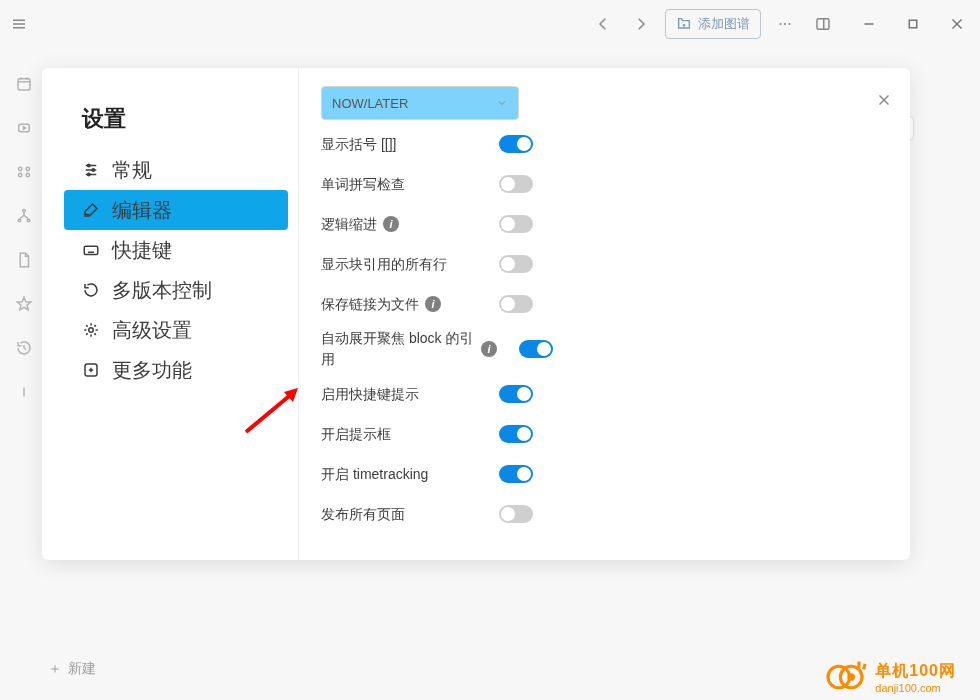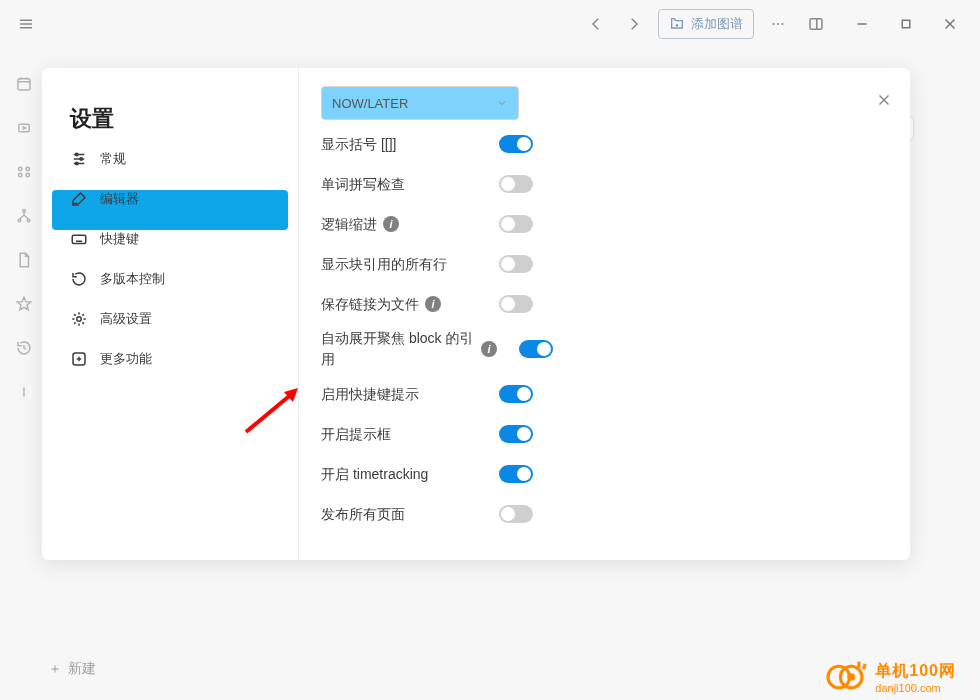--- a/index.html
+++ b/index.html
@@ -1,19 +1,19 @@
 <!DOCTYPE html>
 <html><head>
 <meta charset="utf-8">
 <style>
   * { box-sizing: border-box; margin: 0; padding: 0; font-family: -apple-system, "Segoe UI", "Microsoft YaHei", sans-serif; }
   html, body { width: 980px; height: 700px; overflow: hidden; background: #f7f7f7; }
 
   
-  .topbar { height: 48px; display: flex; align-items: center; padding: 0 8px; color: #9a9a9a; }
+  .topbar { height: 48px; display: flex; align-items: center; padding: 0 1px; color: #9a9a9a; }
   .topbar .left, .topbar .right { display: flex; align-items: center; gap: 2px; }
   .topbar .spacer { flex: 1; }
   .icon-btn { width: 36px; height: 36px; display: flex; align-items: center; justify-content: center; border-radius: 4px; color: #888; }
   .icon-btn svg { width: 18px; height: 18px; stroke: currentColor; fill: none; stroke-width: 2; }
   .add-graph-btn { height: 30px; border: 1px solid #b7c4d1; border-radius: 4px; padding: 0 10px; display: flex; align-items: center; gap: 6px; color: #7b9ab8; font-size: 13px; margin: 0 4px; }
   .add-graph-btn svg { width: 16px; height: 16px; stroke: currentColor; fill: none; stroke-width: 2; }
   .win-ctrl { display: flex; margin-left: 4px; }
   .win-ctrl .icon-btn { width: 44px; color: #777; }
 
   
@@ -23,23 +23,23 @@
 
   
   .bottom-new { position: absolute; left: 48px; bottom: 22px; color: #9e9e9e; font-size: 14px; display: flex; align-items: center; gap: 6px; }
 
   
   .shortcut-hint { position: absolute; right: 66px; top: 116px; background: #fff; border: 1px solid #e3e3e3; border-radius: 4px; padding: 4px 10px; color: #808080; font-size: 12px; z-index: 1; box-shadow: 0 1px 2px rgba(0,0,0,.03); }
   .kbd { padding: 1px 4px; font-family: inherit; margin: 0 2px; }
 
   
   .modal-wrap { position: absolute; left: 42px; top: 68px; right: 70px; height: 492px; background: #fff; border-radius: 6px; box-shadow: 0 4px 22px rgba(0,0,0,.10); display: flex; z-index: 2; }
-  .modal-sidebar { width: 256px; padding: 36px 0 20px 0; }
+  .modal-sidebar { width: 256px; padding: 36px 0 20px 12px; }
   .modal-sidebar h2 { font-size: 22px; font-weight: 700; color: #222; padding: 0 28px 16px 28px; }
-  .nav-item { height: 40px; display: flex; gap: 12px; padding: 0 18px; margin: 0 10px; border-radius: 4px; color: #3c3c3c; font-size: 13px; }
+  .nav-item { height: 40px; display: flex; align-items: center; gap: 12px; padding: 0 18px; margin: 0 10px; border-radius: 4px; color: #3c3c3c; font-size: 20px; }
   .nav-item.active { background: #0ea5e9; }
   .nav-item svg { width: 18px; height: 18px; stroke: currentColor; fill: none; stroke-width: 2; }
 
   .modal-main { flex: 1; border-left: 1px solid #eee; padding: 14px 26px 20px 22px; overflow: auto; position: relative; }
   .close-x { position: absolute; right: 12px; top: 18px; width: 28px; height: 28px; display: flex; align-items: center; justify-content: center; color: #888; }
   .close-x svg { width: 18px; height: 18px; stroke: currentColor; fill: none; stroke-width: 2; }
 
   .row { display: flex; align-items: center; min-height: 40px; padding: 4px 0; }
   .row .label { width: 178px; color: #3c3c3c; font-size: 14px; display: flex; align-items: center; gap: 6px; line-height: 1.5; }
   .info-icon { width: 16px; height: 16px; background: #808080; color: #fff; border-radius: 50%; display: inline-flex; align-items: center; justify-content: center; font-size: 11px; font-weight: 700; font-style: italic; }

